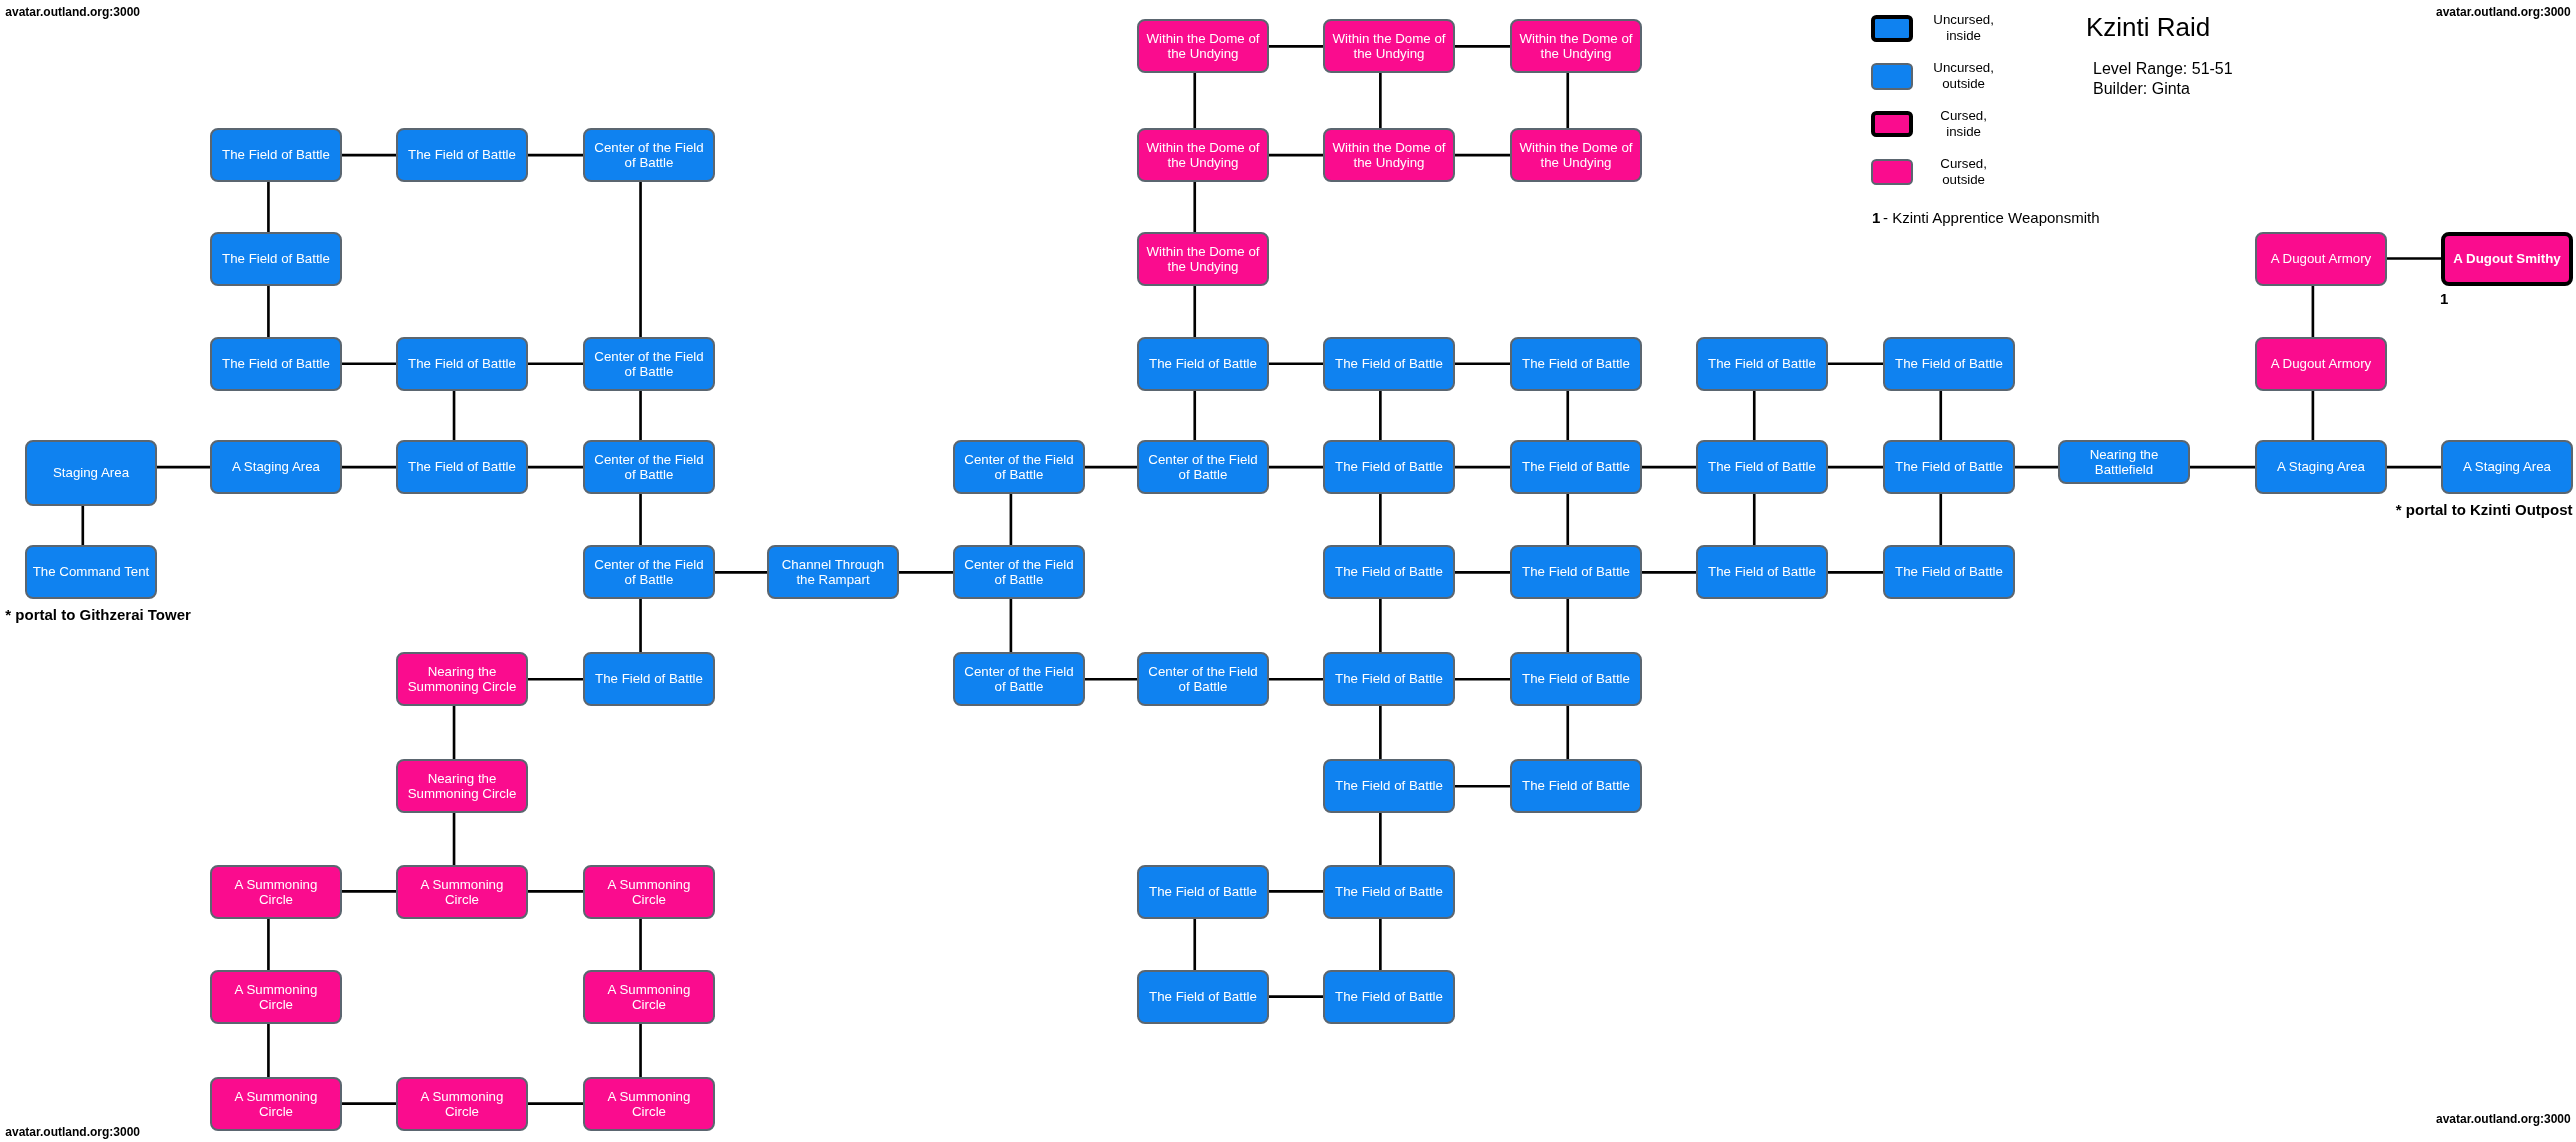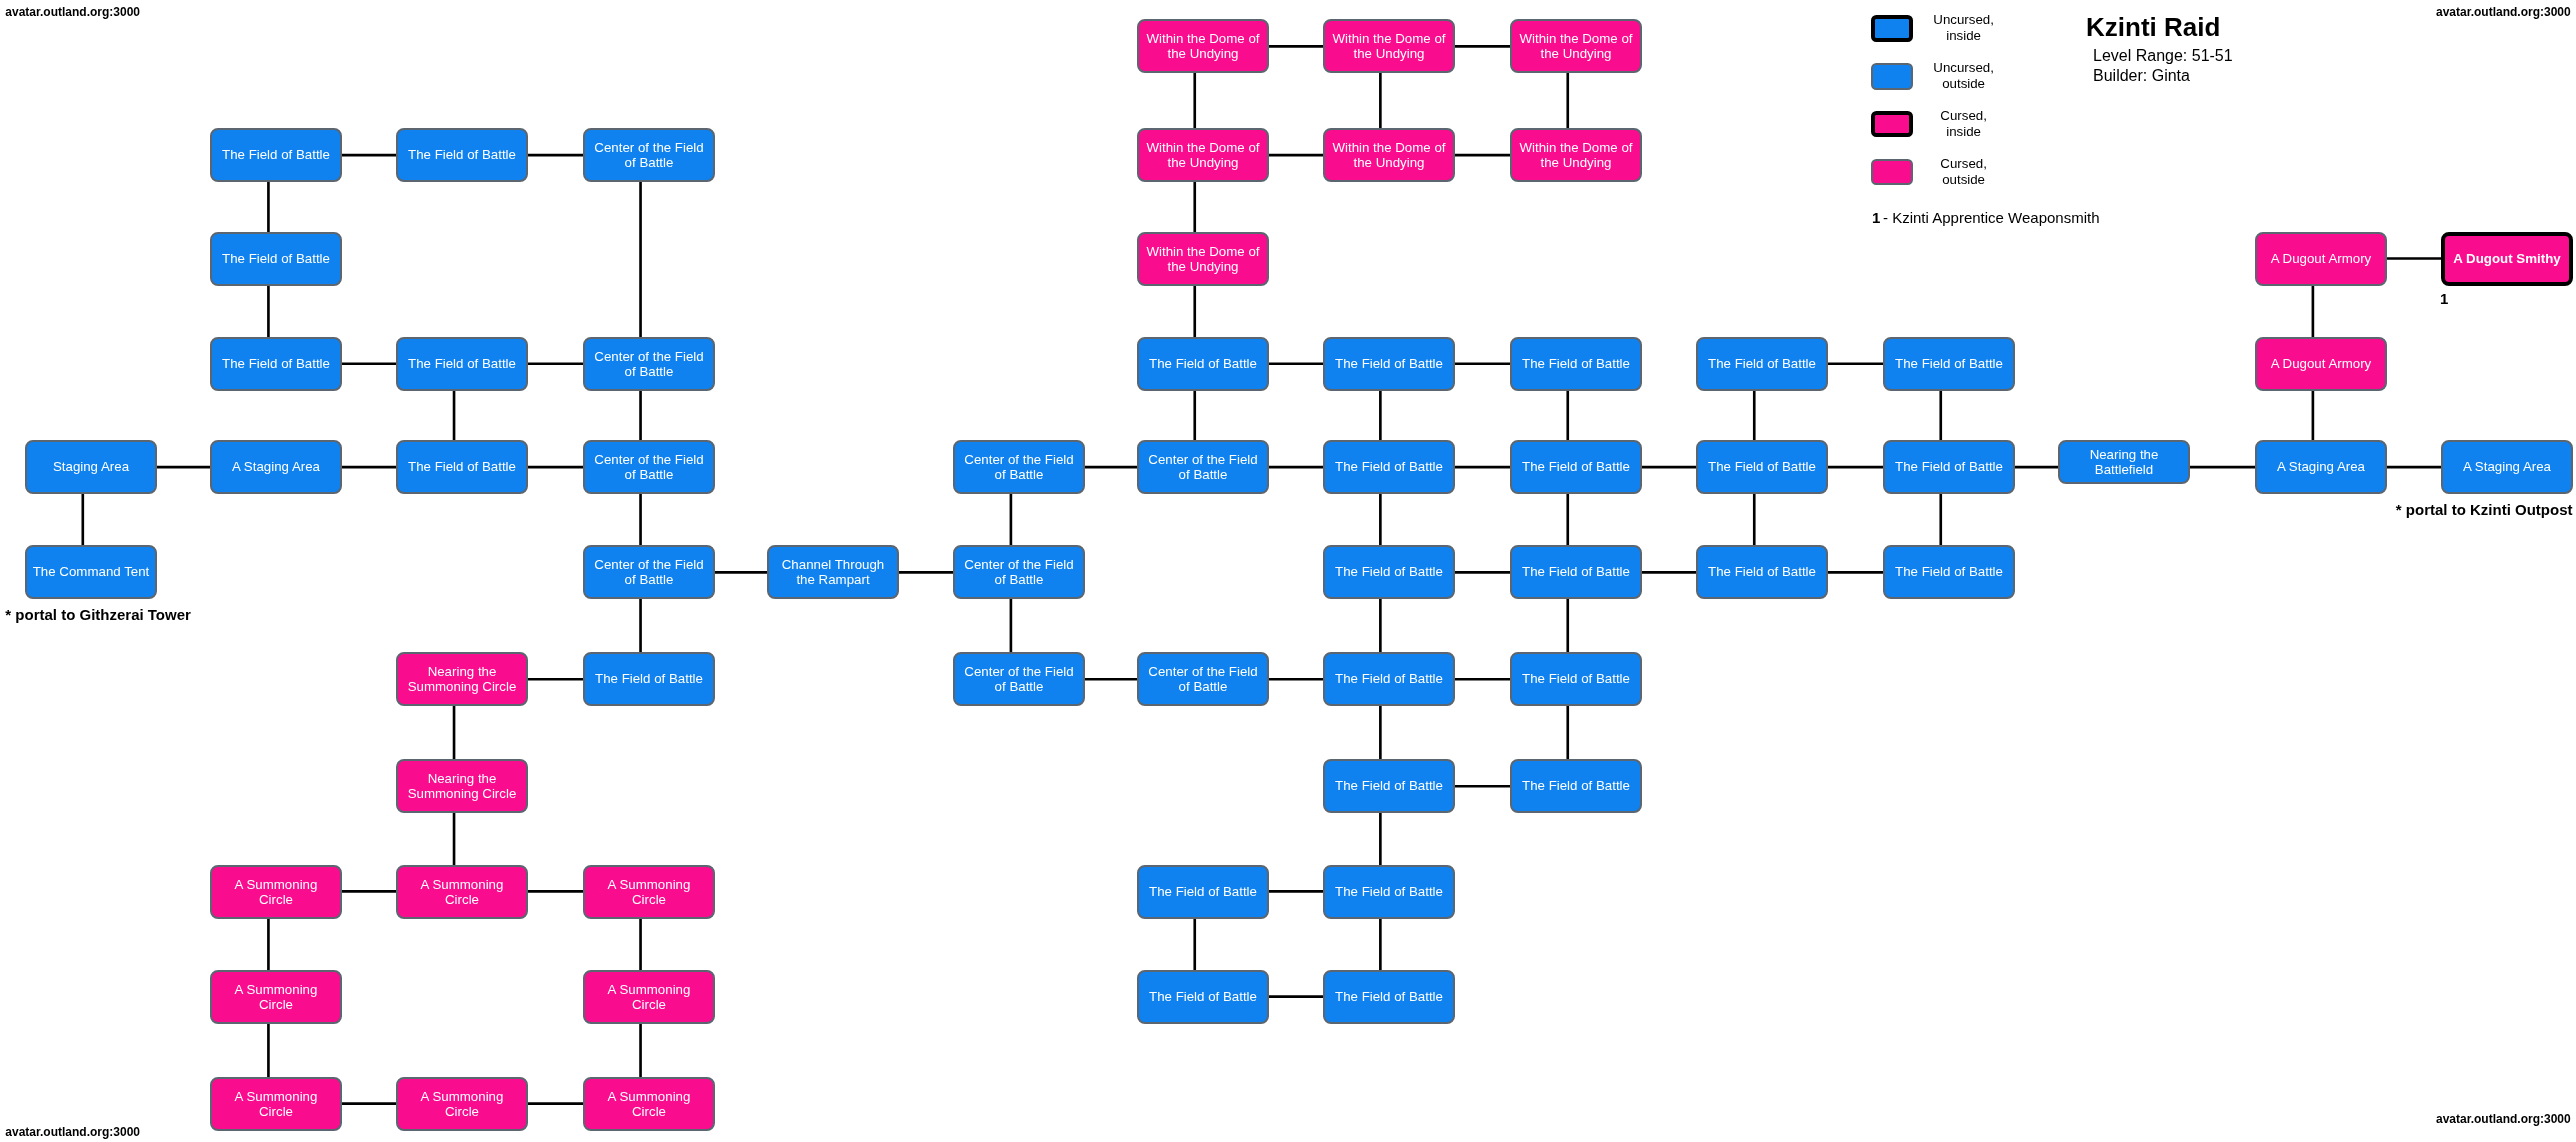--- a/index.html
+++ b/index.html
@@ -26,21 +26,21 @@
   .corner.tr { right: 5.3px; top: 5.3px; }
   .corner.bl { left: 5.3px; bottom: 3.5px; }
   .corner.br { right: 5.3px; bottom: 16px; }
 
   
   .header {
     position: absolute;
     left: 2086px;
     top: 12.4px;
   }
-  .header .title { font-size: 26px; font-weight: bold; margin-bottom: 3px; }
+  .header .title { font-size: 26px; font-weight: normal; margin-bottom: 16px; }
   .header .subtitle { font-size: 16px; margin-left: 7px; line-height: 1.25; }
 
   
   .legend {
     position: absolute;
     left: 1871px;
     top: 12.4px;
     display: flex;
     flex-direction: column;
     gap: 16px;
@@ -239,21 +239,21 @@
       <div class="room cursed-inside" style="left: 2433px; top: 232px; width: 132px; height: 54px;">A Dugout Smithy</div>
       <div class="room uncursed-outside" style="left: 202px; top: 337px; width: 132px; height: 54px;">The Field of Battle</div>
       <div class="room uncursed-outside" style="left: 388px; top: 337px; width: 132px; height: 54px;">The Field of Battle</div>
       <div class="room uncursed-outside" style="left: 575px; top: 337px; width: 132px; height: 54px;">Center of the Field of Battle</div>
       <div class="room uncursed-outside" style="left: 1129px; top: 337px; width: 132px; height: 54px;">The Field of Battle</div>
       <div class="room uncursed-outside" style="left: 1315px; top: 337px; width: 132px; height: 54px;">The Field of Battle</div>
       <div class="room uncursed-outside" style="left: 1502px; top: 337px; width: 132px; height: 54px;">The Field of Battle</div>
       <div class="room uncursed-outside" style="left: 1688px; top: 337px; width: 132px; height: 54px;">The Field of Battle</div>
       <div class="room uncursed-outside" style="left: 1875px; top: 337px; width: 132px; height: 54px;">The Field of Battle</div>
       <div class="room cursed-outside" style="left: 2247px; top: 337px; width: 132px; height: 54px;">A Dugout Armory</div>
-      <div class="room uncursed-outside" style="left: 17px; top: 440px; width: 132px; height: 54px;">Staging Area</div>
+      <div class="room uncursed-outside" style="left: 17px; top: 440px; width: 132px; height: 66px;">Staging Area</div>
       <div class="room uncursed-outside" style="left: 202px; top: 440px; width: 132px; height: 54px;">A Staging Area</div>
       <div class="room uncursed-outside" style="left: 388px; top: 440px; width: 132px; height: 54px;">The Field of Battle</div>
       <div class="room uncursed-outside" style="left: 575px; top: 440px; width: 132px; height: 54px;">Center of the Field of Battle</div>
       <div class="room uncursed-outside" style="left: 945px; top: 440px; width: 132px; height: 54px;">Center of the Field of Battle</div>
       <div class="room uncursed-outside" style="left: 1129px; top: 440px; width: 132px; height: 54px;">Center of the Field of Battle</div>
       <div class="room uncursed-outside" style="left: 1315px; top: 440px; width: 132px; height: 54px;">The Field of Battle</div>
       <div class="room uncursed-outside" style="left: 1502px; top: 440px; width: 132px; height: 54px;">The Field of Battle</div>
       <div class="room uncursed-outside" style="left: 1688px; top: 440px; width: 132px; height: 54px;">The Field of Battle</div>
       <div class="room uncursed-outside" style="left: 1875px; top: 440px; width: 132px; height: 54px;">The Field of Battle</div>
       <div class="room uncursed-outside" style="left: 2050px; top: 440px; width: 132px; height: 44px;">Nearing the Battlefield</div>

